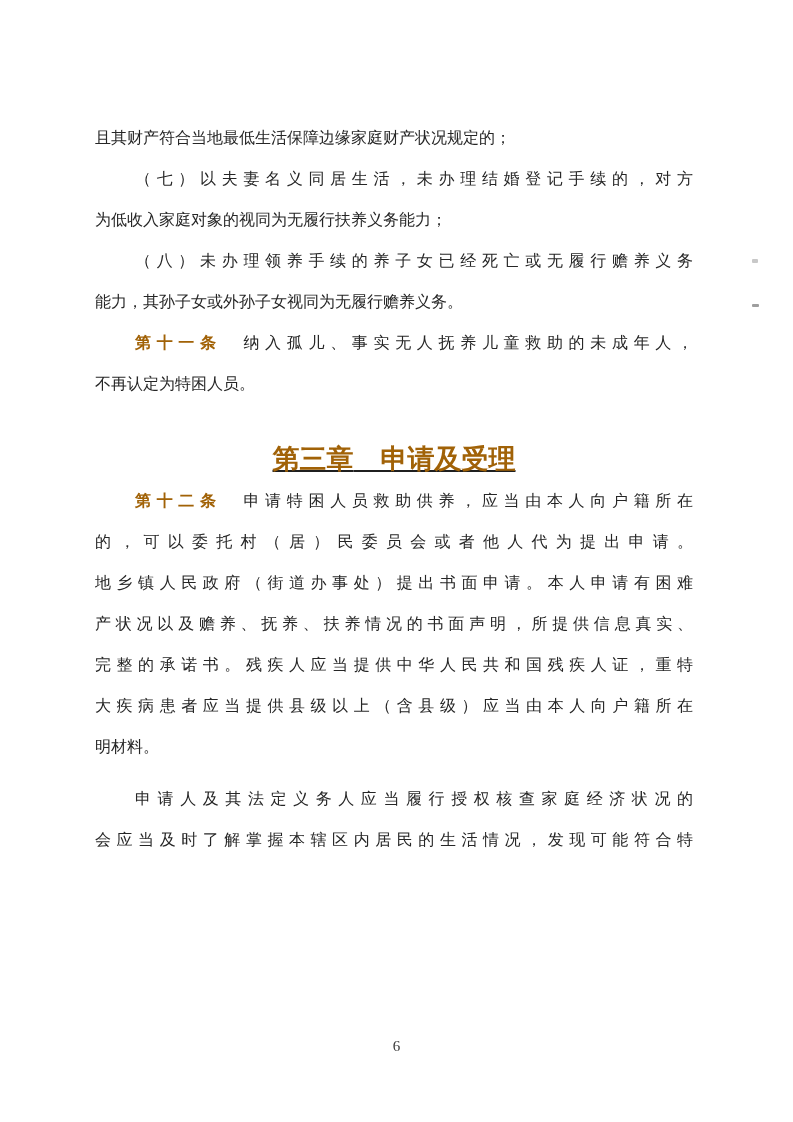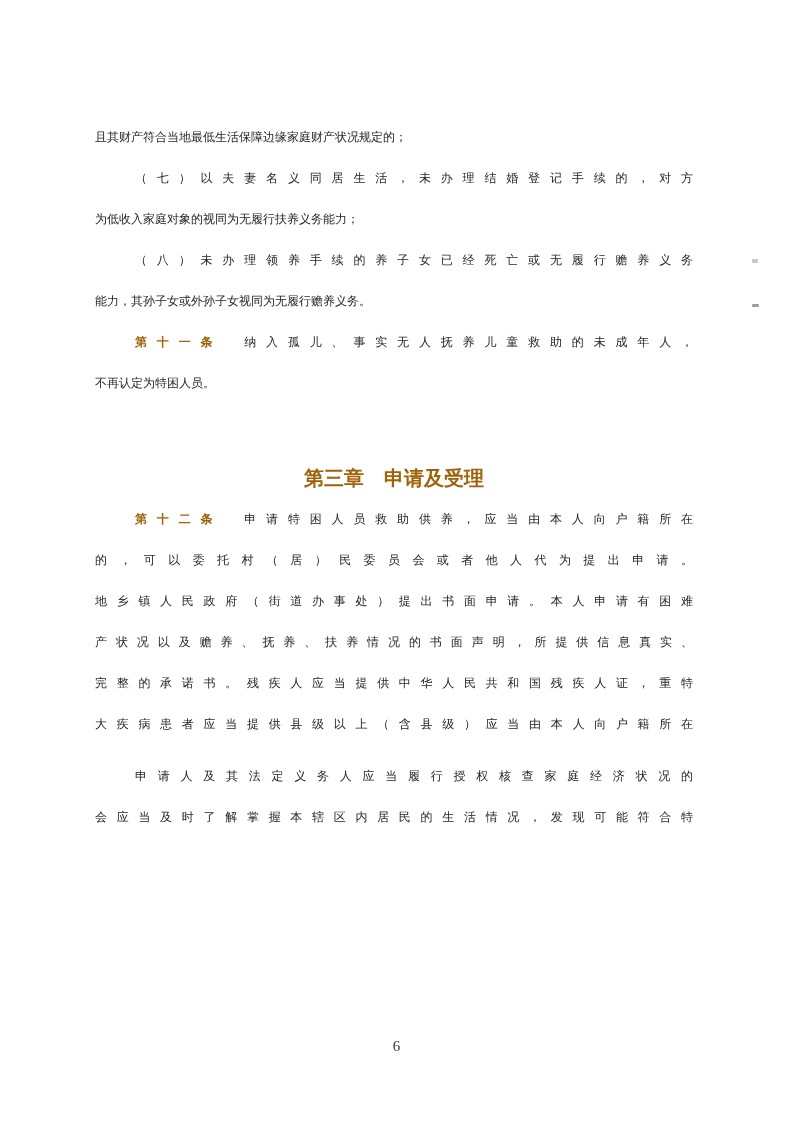--- a/index.html
+++ b/index.html
@@ -16,45 +16,46 @@
     font-family: "Liberation Serif", "DejaVu Serif", serif;
     color: #262626;
   }
   .doc {
     position: absolute;
     left: 95px;
     top: 117px;
     width: 598px;
   }
   .line {
-    font-size: 12px;
+    font-size: 16px;
     line-height: 41px;
     letter-spacing: 0;
     white-space: nowrap;
     text-align: left;
   }
   .line.justify {
     white-space: normal;
     text-align: justify;
     text-align-last: justify;
   }
   .line.indent {
     text-indent: 40px;
   }
   .line.space-before {
     margin-top: 11px;
   }
   .line.heading {
-    margin-top: 54px;
+    margin-top: 35px;
     text-align: center;
     text-align-last: center;
-    font-size: 20px;
+    font-size: 27px;
     font-weight: bold;
     font-family: "Liberation Sans", "DejaVu Sans", sans-serif;
     color: #1f1f1f;
+    text-decoration: underline;
   }
   .bold-seg {
     font-weight: bold;
     font-family: "Liberation Sans", "DejaVu Sans", sans-serif;
     color: #a16207;
   }
   .page-number {
     position: absolute;
     left: 0;
     top: 1038px;
@@ -81,19 +82,20 @@
       <div class="line"><span class="seg">能力，其孙子女或外孙子女视同为无履行赡养义务。</span></div>
       <div class="line indent justify"><span class="seg bold-seg">第十一条</span><span class="seg">　纳入孤儿、事实无人抚养儿童救助的未成年人，</span></div>
       <div class="line"><span class="seg">不再认定为特困人员。</span></div>
       <div class="line heading"><span class="seg bold-seg">第三章</span><span class="seg bold-seg">　申请及受理</span></div>
       <div class="line indent justify"><span class="seg bold-seg">第十二条</span><span class="seg">　申请特困人员救助供养，应当由本人向户籍所在</span></div>
       <div class="line justify"><span class="seg">的，可以委托村（居）民委员会或者他人代为提出申请。</span></div>
       <div class="line justify"><span class="seg">地乡镇人民政府（街道办事处）提出书面申请。本人申请有困难</span></div>
       <div class="line justify"><span class="seg">产状况以及赡养、抚养、扶养情况的书面声明，所提供信息真实、</span></div>
       <div class="line justify"><span class="seg">完整的承诺书。残疾人应当提供中华人民共和国残疾人证，重特</span></div>
       <div class="line justify"><span class="seg">大疾病患者应当提供县级以上（含县级）应当由本人向户籍所在</span></div>
+      <div class="line"><span class="seg">明材料。</span></div>
       <div class="line indent justify space-before"><span class="seg">申请人及其法定义务人应当履行授权核查家庭经济状况的</span></div>
       <div class="line justify"><span class="seg">会应当及时了解掌握本辖区内居民的生活情况，发现可能符合特</span></div>
     </div>
   <div class="page-number">6</div>
 <div class="scan-mark" style="left: 752px; top: 259px; width: 6px; height: 4px; background: rgb(200, 200, 200);"></div>
     <div class="scan-mark" style="left: 752px; top: 304px; width: 7px; height: 3px; background: rgb(158, 158, 158);"></div>
   </div>
 
 </body></html>

